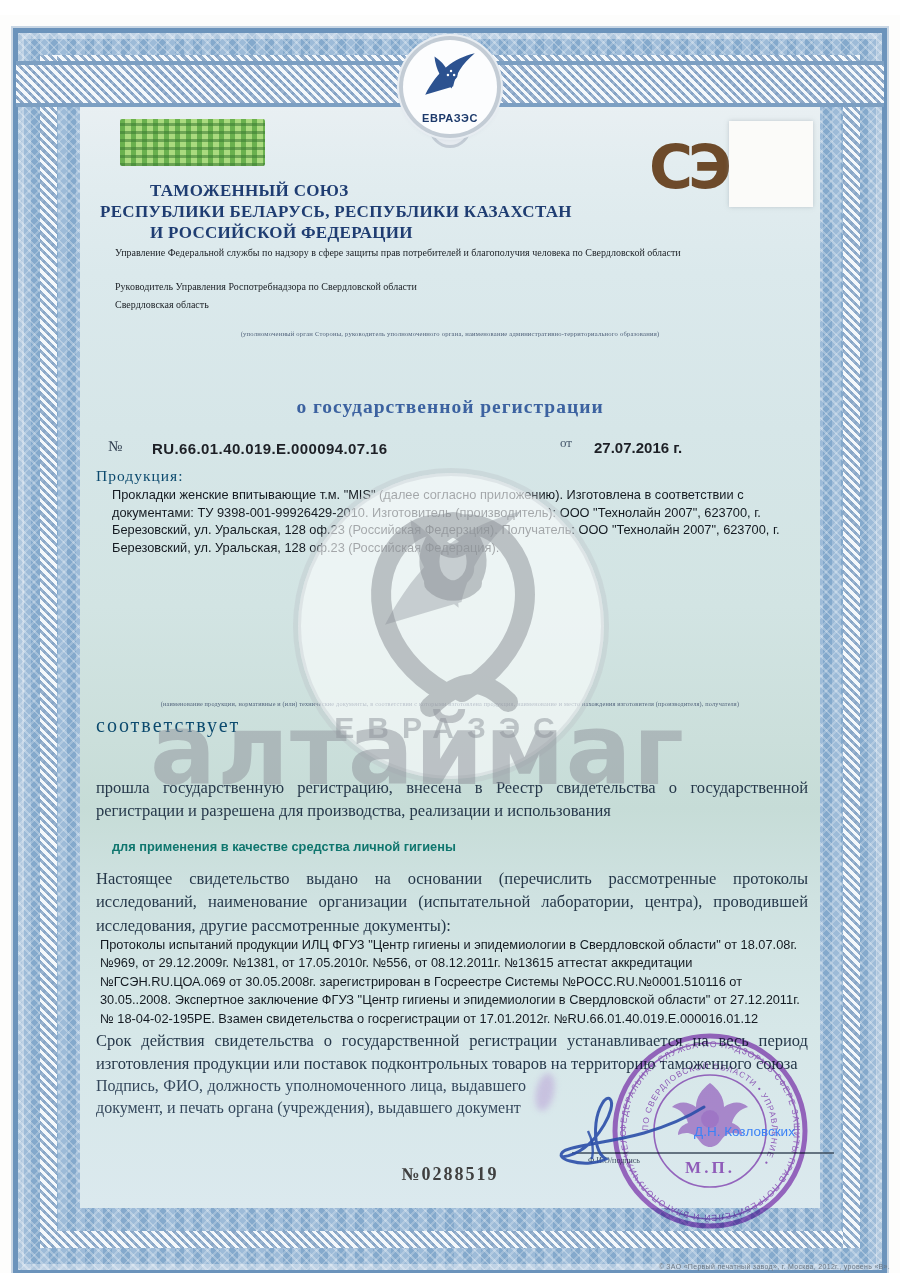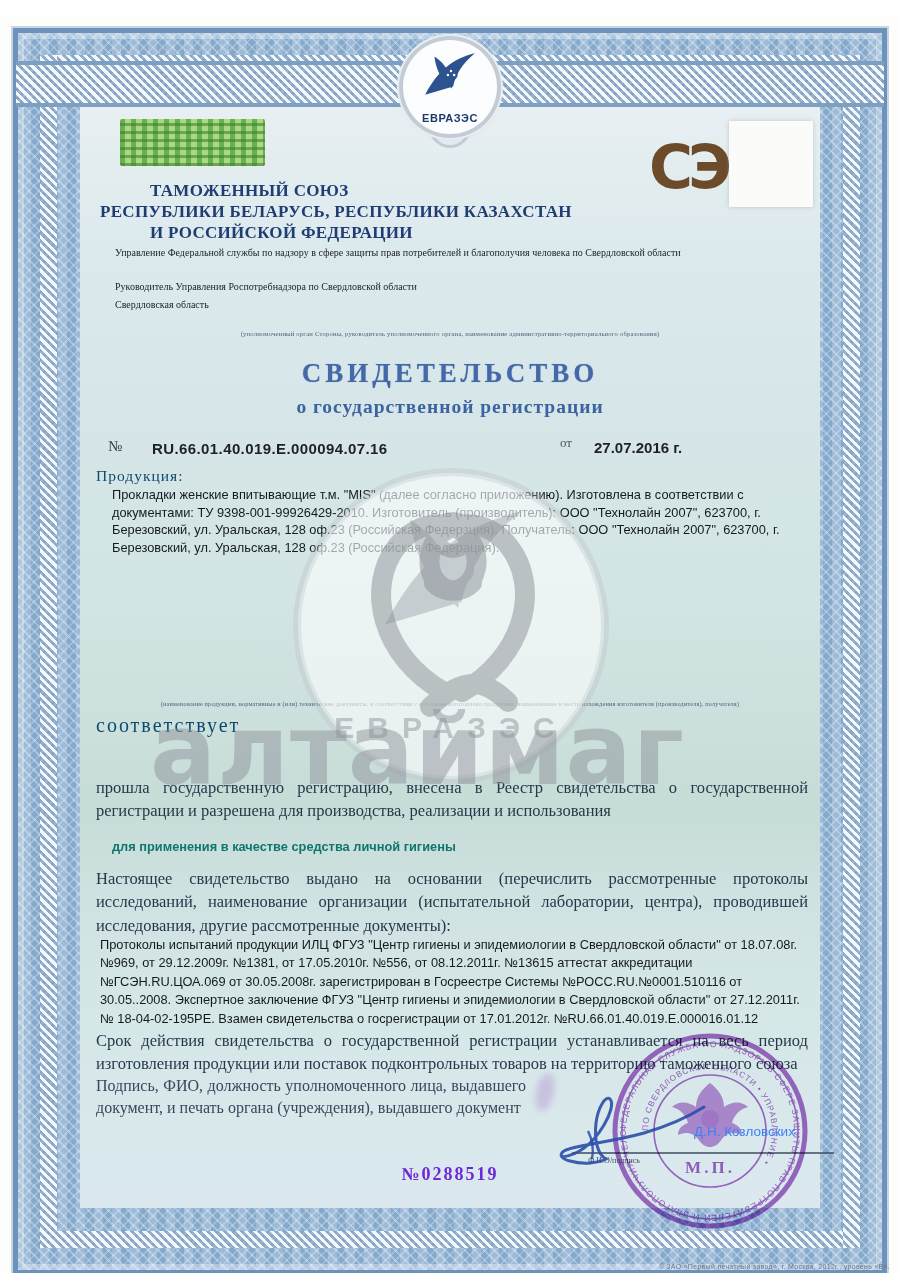--- a/index.html
+++ b/index.html
@@ -52,21 +52,21 @@
   .sans{font-family:"Liberation Sans",sans-serif;}
   .hdr{color:#1f3d72;font-size:17px;text-align:left;letter-spacing:.3px;}
   .auth{color:#1b1f24;font-size:10px;text-align:left;line-height:1.28;font-family:Liberation Serif, serif;}
   .cap{color:#50617a;font-size:6.6px;text-align:center;letter-spacing:.2px;}
   .title-main{color:#4468a8;font-size:27px;letter-spacing:4px;text-align:center;
      text-shadow:0 0 1px rgba(68,104,168,.5);}
   .title-sub{color:#3c62a0;font-size:19.5px;text-align:center;letter-spacing:1px;}
   .greenlbl{color:#0c4a6e;font-size:15.5px;letter-spacing:1px;}
   .body-sans{color:#141a21;font-size:12.8px;line-height:1.38;}
   .body-serif{color:#26384a;font-size:16.5px;line-height:1.42;text-align:justify;}
-  .serial{color:#6d28d9;font-size:18px;letter-spacing:2px;font-weight:bold;text-align:center;}
+  .serial{color:#404040;font-size:18px;letter-spacing:2px;font-weight:bold;text-align:center;}
   
   .wm-circle{position:absolute;left:298px;top:458px;width:306px;height:306px;border-radius:50%;
     background:rgba(252,253,253,.62);
     box-shadow:0 0 0 5px rgba(185,192,198,.35), inset 0 0 0 3px rgba(185,192,198,.3);
     pointer-events:none;}
   .wm-emblem-label{position:absolute;left:0;right:0;bottom:34px;text-align:center;
     font-family:"Liberation Sans",sans-serif;font-weight:bold;font-size:30px;letter-spacing:13px;
     color:rgba(150,156,162,.55);}
   .wm-brand{position:absolute;left:150px;top:686px;width:710px;text-align:left;
     font-family:"DejaVu Sans",sans-serif;font-weight:bold;font-size:98px;line-height:1;
@@ -118,21 +118,20 @@
 
   <div class="t serifb hdr" style="left:150px;top:166px;width:600px;">ТАМОЖЕННЫЙ СОЮЗ</div>
   <div class="t serifb hdr" style="left:150px;top:208px;width:600px;">И РОССИЙСКОЙ ФЕДЕРАЦИИ</div>
   <div class="t serifb hdr" style="left:100px;top:187px;width:700px;">РЕСПУБЛИКИ БЕЛАРУСЬ, РЕСПУБЛИКИ КАЗАХСТАН</div>
 
   <div class="t sans auth" style="left:115px;top:232px;width:670px;">Управление Федеральной службы по надзору в сфере защиты прав потребителей и благополучия человека по Свердловской области</div>
   <div class="t sans auth" style="left:115px;top:266px;width:670px;">Руководитель Управления Роспотребнадзора по Свердловской области</div>
   <div class="t sans auth" style="left:115px;top:284px;width:670px;">Свердловская область</div>
   <div class="t cap" style="left:105px;top:315px;width:690px;">(уполномоченный орган Стороны, руководитель уполномоченного органа, наименование административно-территориального образования)</div>
 
-  <div class="t serifb title-main" style="left:150px;top:343px;width:600px;">СВИДЕТЕЛЬСТВО</div>
   <div class="t serifb title-sub" style="left:150px;top:381px;width:600px;">о государственной регистрации</div>
 
   <div class="t" style="left:108px;top:423px;font-size:15px;color:#2e3c4e;">№</div>
   <div class="t sans" style="left:152px;top:425px;font-size:15px;font-weight:bold;color:#1d2026;letter-spacing:.4px;">RU.66.01.40.019.E.000094.07.16</div>
   <div class="t" style="left:560px;top:420px;font-size:13px;color:#44566a;text-align:right;">от</div>
   <div class="t sans" style="left:594px;top:424px;font-size:15px;font-weight:bold;color:#1d2026;">27.07.2016 г.</div>
 
   <div class="t greenlbl" style="left:96px;top:452px;">Продукция:</div>
   <div class="t sans body-sans" style="left:112px;top:471px;width:692px;">Прокладки женские впитывающие т.м. "MIS" (далее согласно приложению). Изготовлена в соответствии с документами: ТУ 9398-001-99926429-2010. Изготовитель (производитель): ООО "Технолайн 2007", 623700, г. Березовский, ул. Уральская, 128 оф.23 (Российская Федерзция).  Получатель: ООО "Технолайн 2007", 623700, г. Березовский, ул. Уральская, 128 оф.23 (Российская Федерация).</div>
   <div class="t cap" style="left:88px;top:685px;width:724px;font-size:6.2px;">(наименование продукции, нормативные и (или) технические документы, в соответствии с которыми изготовлена продукция, наименование и место нахождения изготовителя (производителя), получателя)</div>

